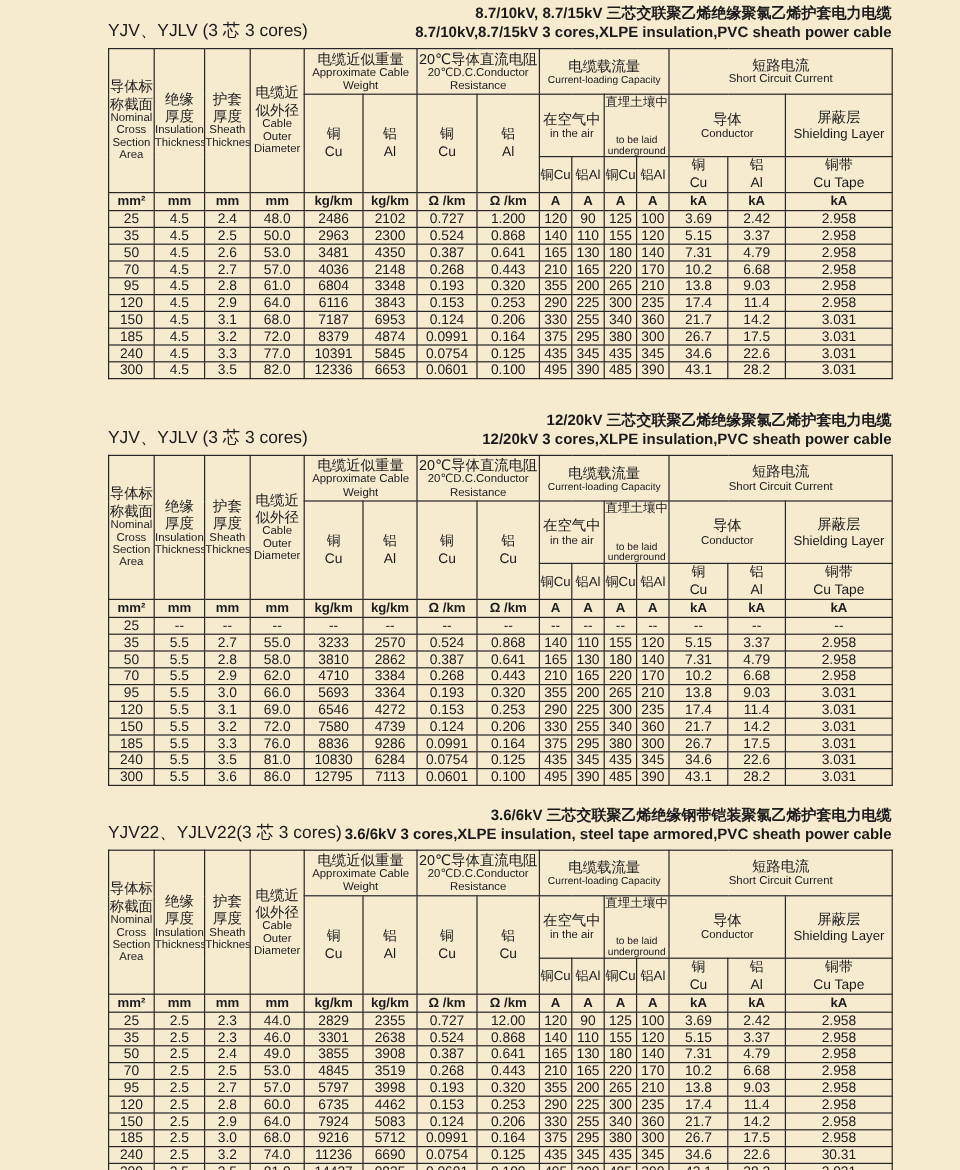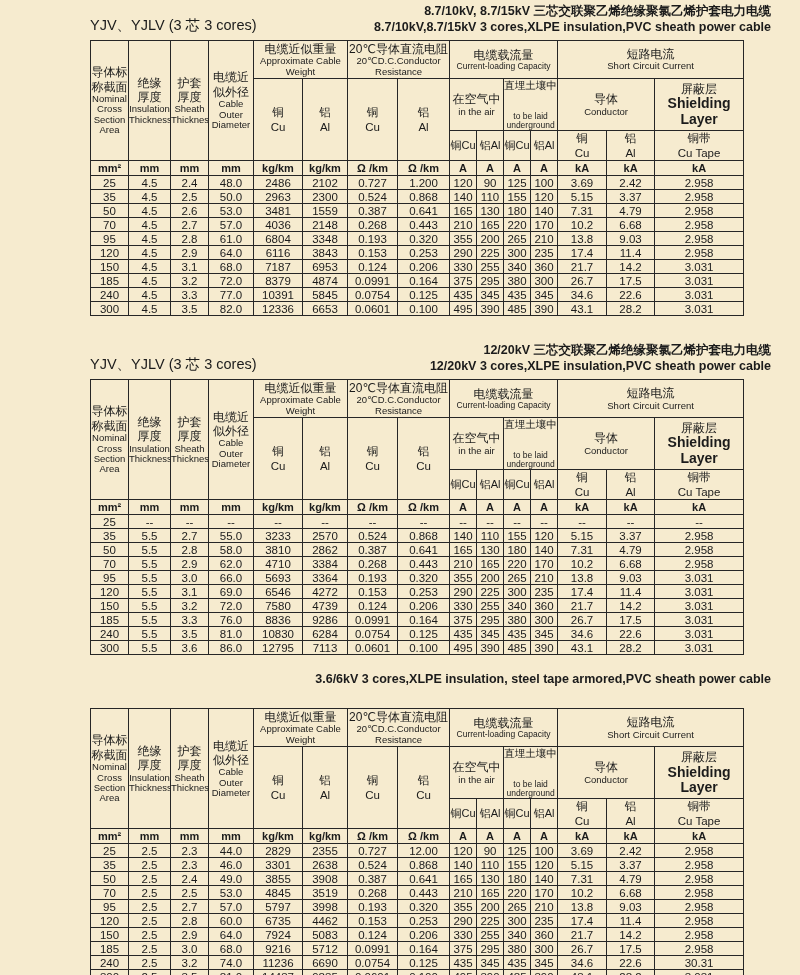--- a/index.html
+++ b/index.html
@@ -3,21 +3,21 @@
 <meta charset="utf-8">
 <style>
   html,body{margin:0;padding:0;background:#f6ebcf;}
   .page{
     position:relative;width:800px;height:975px;box-sizing:border-box;
     background:#f6ebcf;color:#1b1b1b;
     font-family:"Liberation Sans","DejaVu Sans",sans-serif;
     padding-top:3px;overflow:hidden;
   }
   .sec{width:743px;}
-  .sec-head{position:relative;width:743px;height:33px;padding-left:28px;}
+  .sec-head{position:relative;width:743px;height:33px;}
   .t-zh,.t-en{font-weight:700;font-size:12.5px;line-height:16px;text-align:right;white-space:nowrap;}
   .sec-label{position:absolute;left:90px;bottom:1px;font-size:14.5px;white-space:nowrap;}
   .sec2{margin-top:26px;}
   .sec3{margin-top:16px;}
   table.ctable{
     border-collapse:collapse;table-layout:fixed;width:653px;margin-left:90px;margin-top:4px;
   }
   table.ctable,.ctable th,.ctable td{border:1px solid #262626;}
   .ctable th,.ctable td{
     text-align:center;vertical-align:middle;padding:0;overflow:hidden;
@@ -27,21 +27,21 @@
   tr.h2{height:30px;}
   tr.h3{height:21px;}
   tr.h4{height:15px;}
   .ctable tbody tr{height:14px;}
   .ctable tbody td{font-size:11.5px;white-space:nowrap;}
   .h-zh{font-size:12px;line-height:1.2;white-space:nowrap;}
   .h-en{font-size:9.5px;line-height:1.1;}
   .g-cur .h-en{font-size:8.5px;white-space:nowrap;}
   .g-ug .h-zh{font-size:10.5px;}
   .g-ug .h-en{font-size:8.5px;margin-top:20px;}
-  .g-shield .h-en{font-size:14px;font-weight:bold;}
+  .g-shield .h-en{font-size:11px;}
   .h-sub{font-size:11.5px;line-height:1.25;}
   th.amp{font-size:11px;white-space:nowrap;}
   td.unit{font-size:11px;white-space:nowrap;font-weight:bold;}
   .note{position:relative;margin-top:10px;height:34px;color:#c23a28;font-weight:700;}
   .note-zh{position:absolute;left:74px;top:2px;font-size:11.5px;white-space:nowrap;}
   .note-en{position:absolute;left:420px;top:2px;width:372px;font-size:10.5px;line-height:1.45;}
 </style>
 </head>
 <body>
 
@@ -204,21 +204,21 @@
               <td>5.15</td>
               <td>3.37</td>
               <td>2.958</td>
             </tr>
             <tr>
               <td>50</td>
               <td>4.5</td>
               <td>2.6</td>
               <td>53.0</td>
               <td>3481</td>
-              <td>1559</td>
+              <td>4350</td>
               <td>0.387</td>
               <td>0.641</td>
               <td>165</td>
               <td>130</td>
               <td>180</td>
               <td>140</td>
               <td>7.31</td>
               <td>4.79</td>
               <td>2.958</td>
             </tr>
@@ -640,21 +640,23 @@
               <td>28.2</td>
               <td>3.031</td>
             </tr>
           </tbody>
         </table>
       </div>
   </section>
 
   <section class="sec sec3">
     <div class="sec-head">
+      <div class="t-zh">3.6/6kV 三芯交联聚乙烯绝缘钢带铠装聚氯乙烯护套电力电缆</div>
       <div class="t-en">3.6/6kV 3 cores,XLPE insulation, steel tape armored,PVC sheath power cable</div>
+      <div class="sec-label">YJV22、YJLV22(3 芯  3 cores)</div>
     </div>
     <div class="tbl-wrap">
         <table class="ctable">
           <colgroup>
             <col style="width: 38px;">
             <col style="width: 42px;">
             <col style="width: 38px;">
             <col style="width: 45px;">
             <col style="width: 49px;">
             <col style="width: 45px;">

